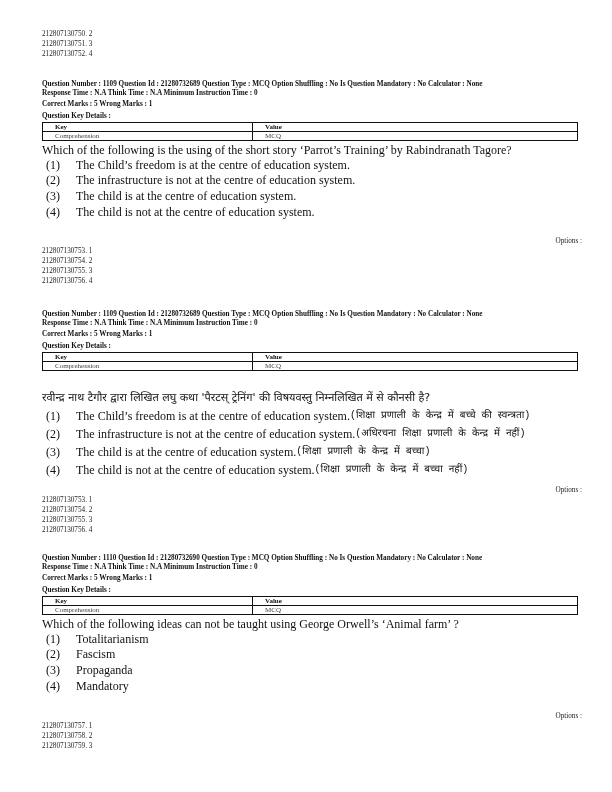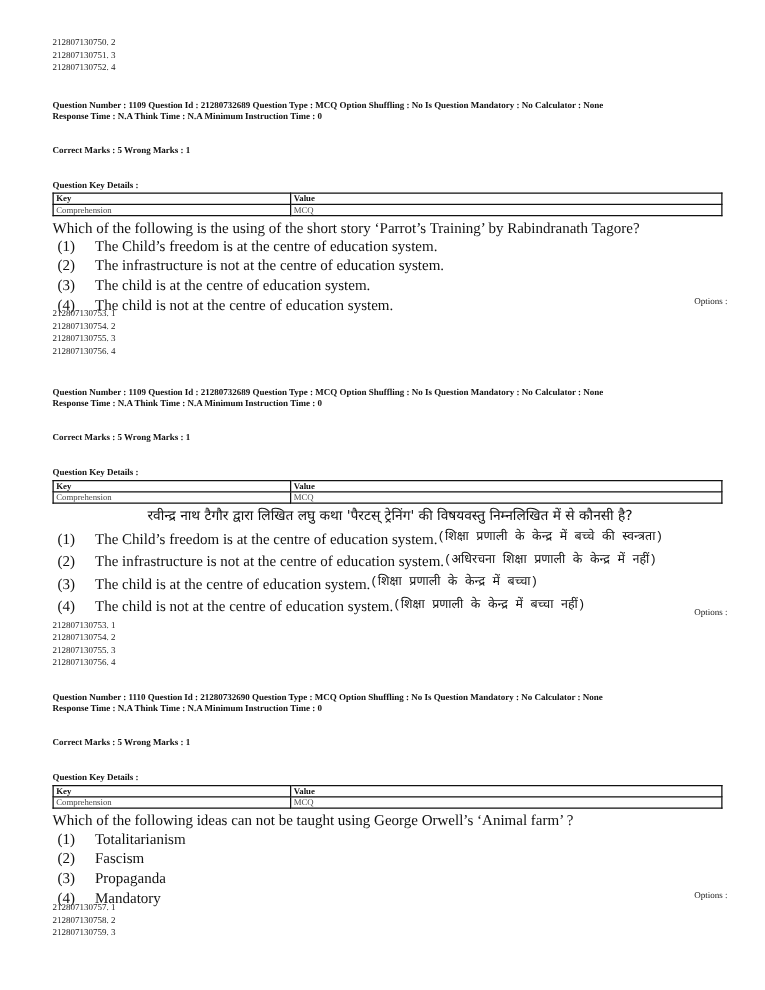--- a/index.html
+++ b/index.html
@@ -1,32 +1,32 @@
 <!DOCTYPE html>
 <html><head>
 <meta charset="utf-8">
 <style>
   html, body { margin: 0; padding: 0; background: #ffffff; }
   body { width: 612px; height: 792px; position: relative; overflow: hidden;
          font-family: "Liberation Serif", "DejaVu Serif", serif; color: #111; }
   .page { position: absolute; left: 0; top: 0; width: 612px; height: 764px; }
   .small { font-size: 7.2px; line-height: 10px; color: #222; }
   .meta { font-size: 7.2px; line-height: 9.2px; font-weight: bold; color: #111; }
-  .metarow { margin-top: 18px; }
+  .metarow { margin-top: 2px; }
   .opts-head { font-size: 7.2px; font-weight: normal; line-height: 10px; text-align: right; }
   .block { position: absolute; left: 42px; width: 540px; }
   table.kv { border-collapse: collapse; width: 536px; font-size: 7px; margin-top: 1px; }
-  table.kv td { border: 1px solid #111; padding: 0 2px; height: 8px; line-height: 8px; }
+  table.kv td { border: 1px solid #111; padding: 0 12px; height: 8px; line-height: 8px; }
   table.kv td.c1 { width: 185px; }
   table.kv tr.hdr td { font-weight: bold; border-top: 1.5px solid #111; }
   table.kv tr.val td { color: #444; border-bottom: 1.5px solid #111; }
   .qtext { font-size: 12px; line-height: 16px; margin-top: 1px; white-space: nowrap; }
   .opt { display: flex; font-size: 12px; line-height: 15.6px; white-space: nowrap; }
   .opt .num { width: 30px; padding-left: 4px; }
-  .hindi-q { font-family: "DejaVu Sans", sans-serif; font-size: 11px; line-height: 18px; white-space: nowrap; margin-top: 1px; text-align: center; }
+  .hindi-q { font-family: "DejaVu Sans", sans-serif; font-size: 11px; line-height: 18px; white-space: nowrap; margin-top: 18px; }
   .opt.hi { line-height: 18px; }
   .opt .hi-part { font-family: Liberation Mono, monospace; font-size: 10px; }
 </style>
 </head>
 <body>
 
 <div class="page">
 
   <div class="block small" style="top:29px;">
     <div>212807130750. 2</div>

